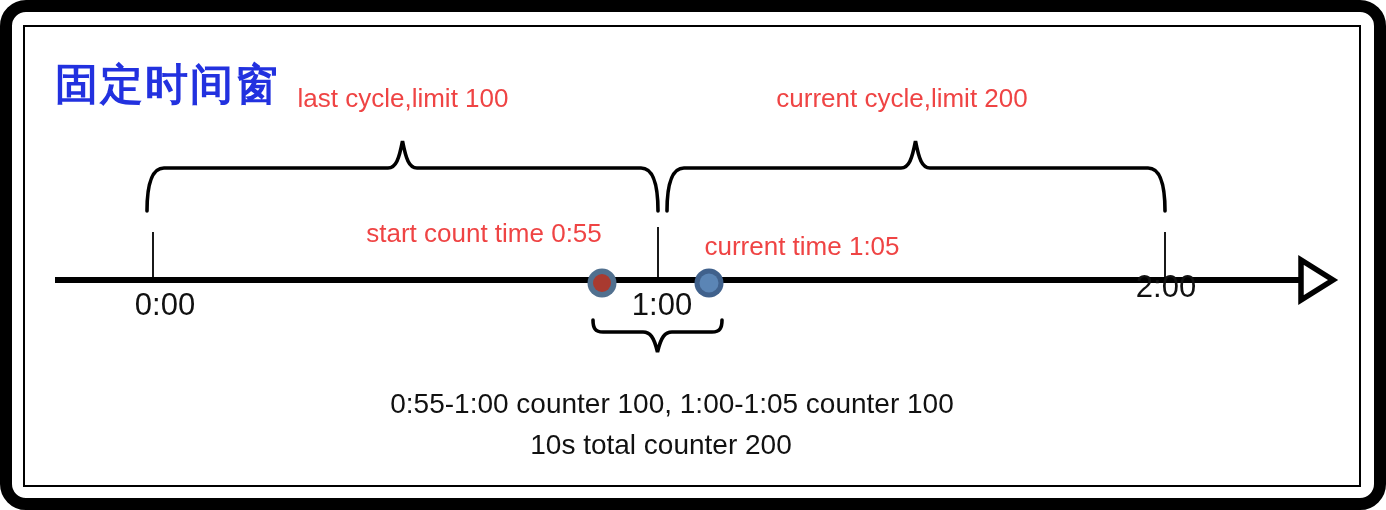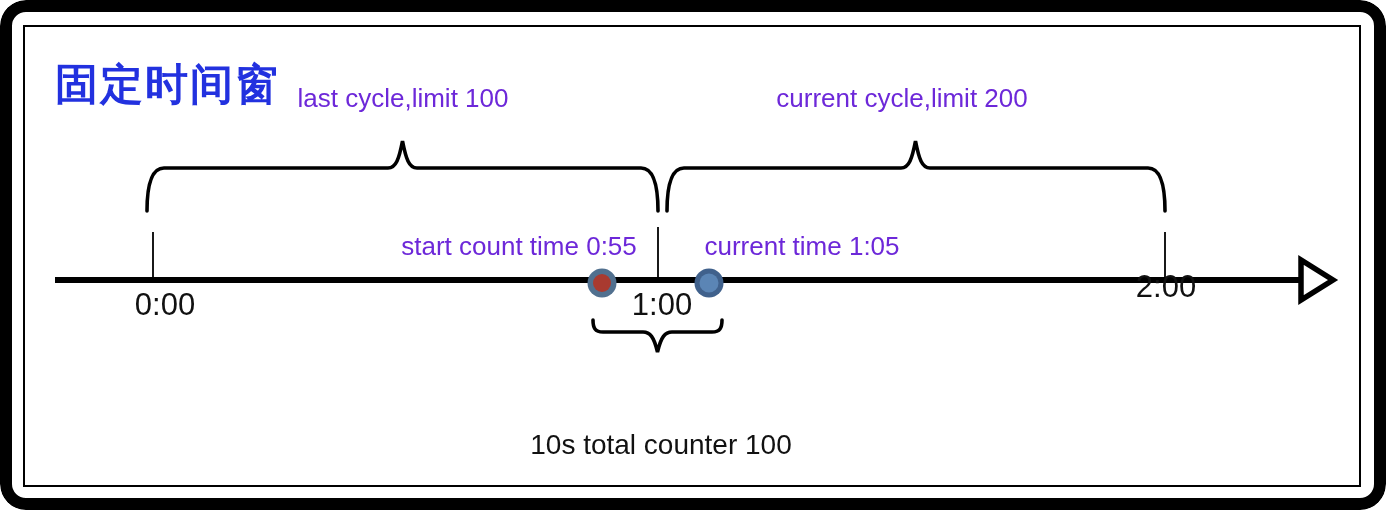--- a/index.html
+++ b/index.html
@@ -4,21 +4,20 @@
 <style>
   html, body { margin: 0; padding: 0; background: #ffffff; }
   #canvas {
     position: relative;
     width: 1386px;
     height: 510px;
     background: #ffffff;
     font-family: "Liberation Sans", "DejaVu Sans", sans-serif;
     color: #000000;
     overflow: hidden;
-    border-radius: 26px;
   }
   .outer-frame {
     position: absolute;
     inset: 0;
     border: 12px solid #000000;
     border-radius: 26px;
     pointer-events: none;
   }
   .inner-frame {
     position: absolute;
@@ -33,21 +32,21 @@
   .page-title {
     left: 55px;
     top: 56px;
     font-size: 43px;
     font-weight: bold;
     letter-spacing: 2px;
     color: #2231DF;
   }
   .label {
     font-size: 26px;
-    color: #6d28d9;
+    color: #ef4444;
   }
   .tick-label {
     font-size: 31px;
     color: #111111;
   }
   .summary-line {
     font-size: 28px;
     color: #111111;
   }
   svg.diagram-layer {
@@ -85,24 +84,25 @@
     </g>
 
     <path d="M593,320 C593,328 595,332 603,332 L643,332 C650,332 654,337 657.5,352 C661,337 665,332 672,332 L712,332 C720,332 722,328 722,320" fill="none" stroke="#000000" stroke-width="3.6" stroke-linecap="round"></path>
   </svg>
 
   <div class="abs page-title">固定时间窗</div>
 
   <div class="abs label centered" style="left:403px; top:83px;">last cycle,limit 100</div>
   <div class="abs label centered" style="left:902px; top:83px;">current cycle,limit 200</div>
 
-  <div class="abs label centered" style="left:484px; top:231px;margin-left:35px;">start count time 0:55</div>
+  <div class="abs label centered" style="left:484px; top:218px;">start count time 0:55</div>
   <div class="abs label centered" style="left:790px; top:231px;margin-left:12px;">current time 1:05</div>
 
   <div class="abs tick-label centered" style="left:165px; top:287px;">0:00</div>
   <div class="abs tick-label centered" style="left:662px; top:287px;">1:00</div>
   <div class="abs tick-label centered" style="left:1166px; top:269px;">2:00</div>
 
-  <div class="abs summary-line centered" style="left:661px; top:429px;">10s total counter 100</div>
+  <div class="abs summary-line centered" style="left:672px; top:388px;">0:55-1:00 counter 100, 1:00-1:05 counter 100</div>
+  <div class="abs summary-line centered" style="left:661px; top:429px;">10s total counter 200</div>
 
   <div class="inner-frame"></div>
   <div class="outer-frame"></div>
 </div>
 
 </body></html>

